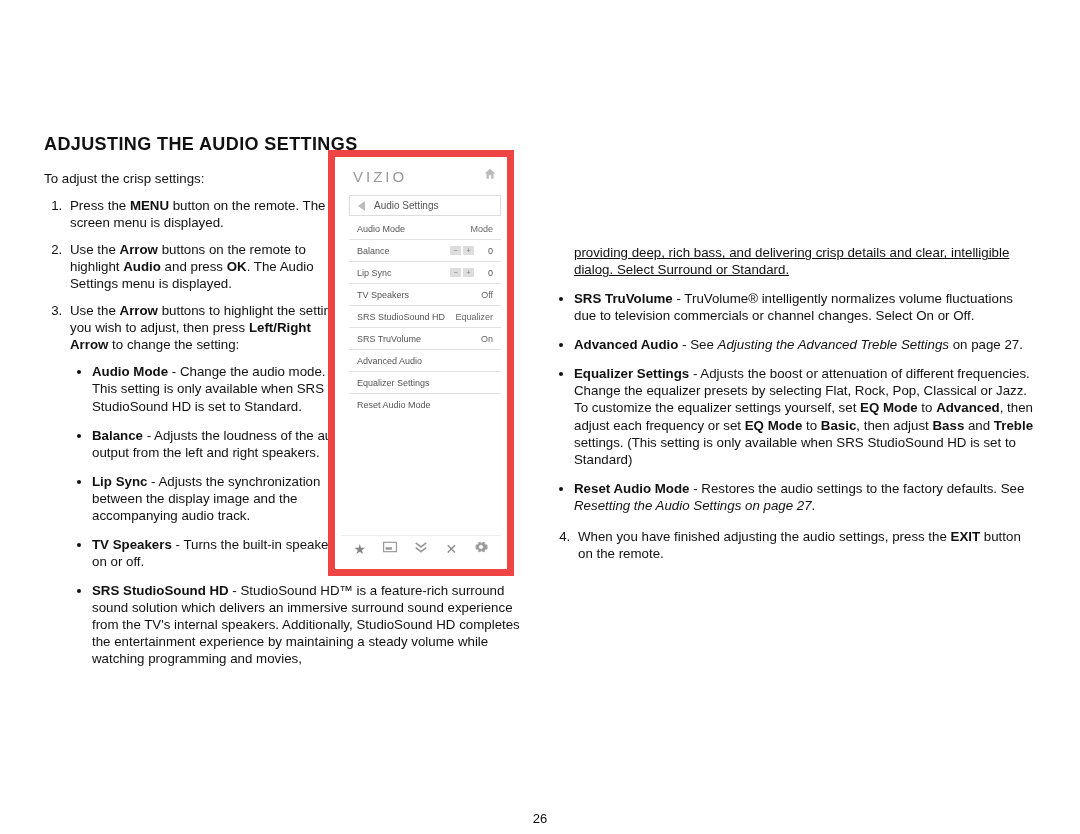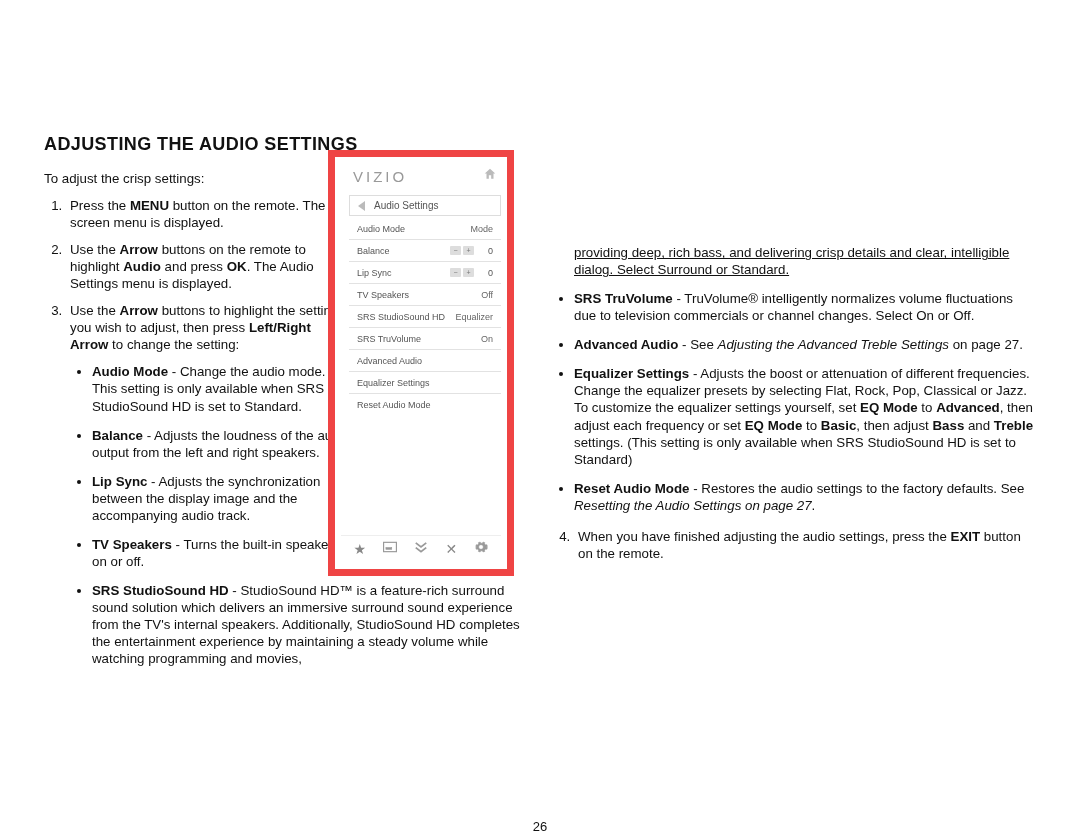--- a/index.html
+++ b/index.html
@@ -155,21 +155,21 @@
     align-items: center;
     padding: 4px 4px;
     border-top: 1px solid #eee;
   }
   .osd-bottom span { color: #888; font-size: 14px; }
   .osd-bottom svg { width: 14px; height: 14px; fill: #999; stroke:#999; }
 
   .pagenum {
     position: absolute;
     left: 0; right: 0;
-    bottom: 0;
+    bottom: 8px;
     text-align: center;
     font-size: 13px;
   }
 </style>
 </head>
 <body>
 
 <div class="page">
 
   <div class="osd">

